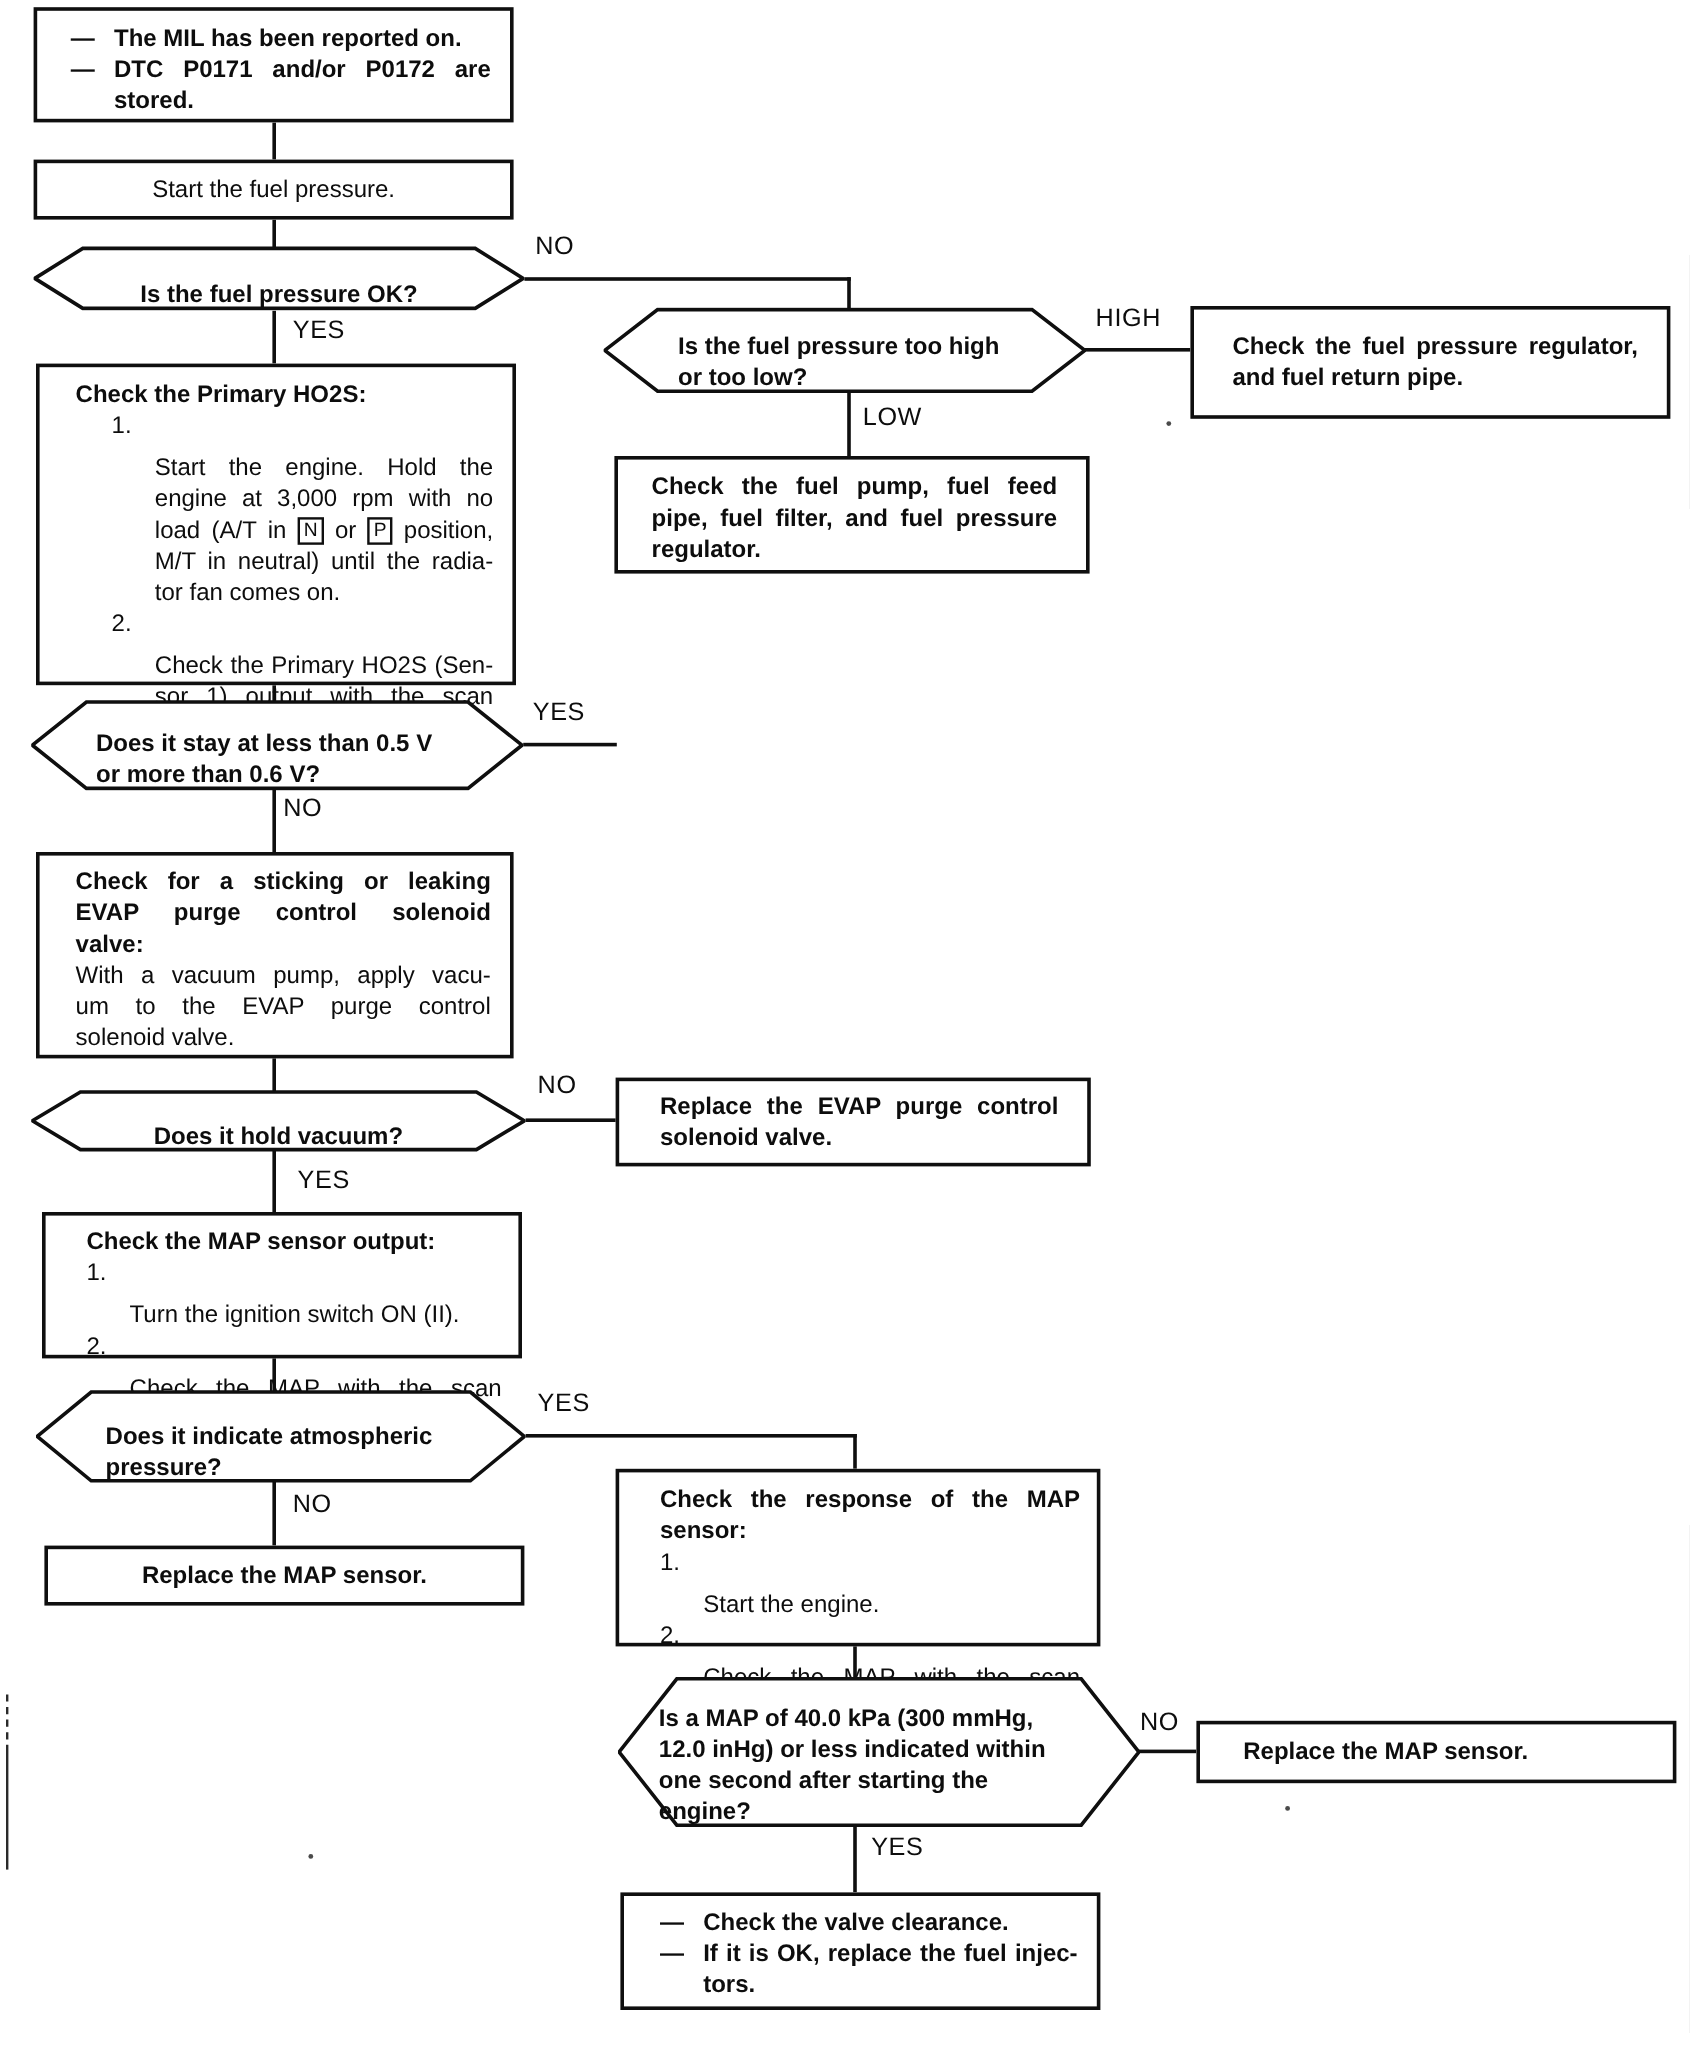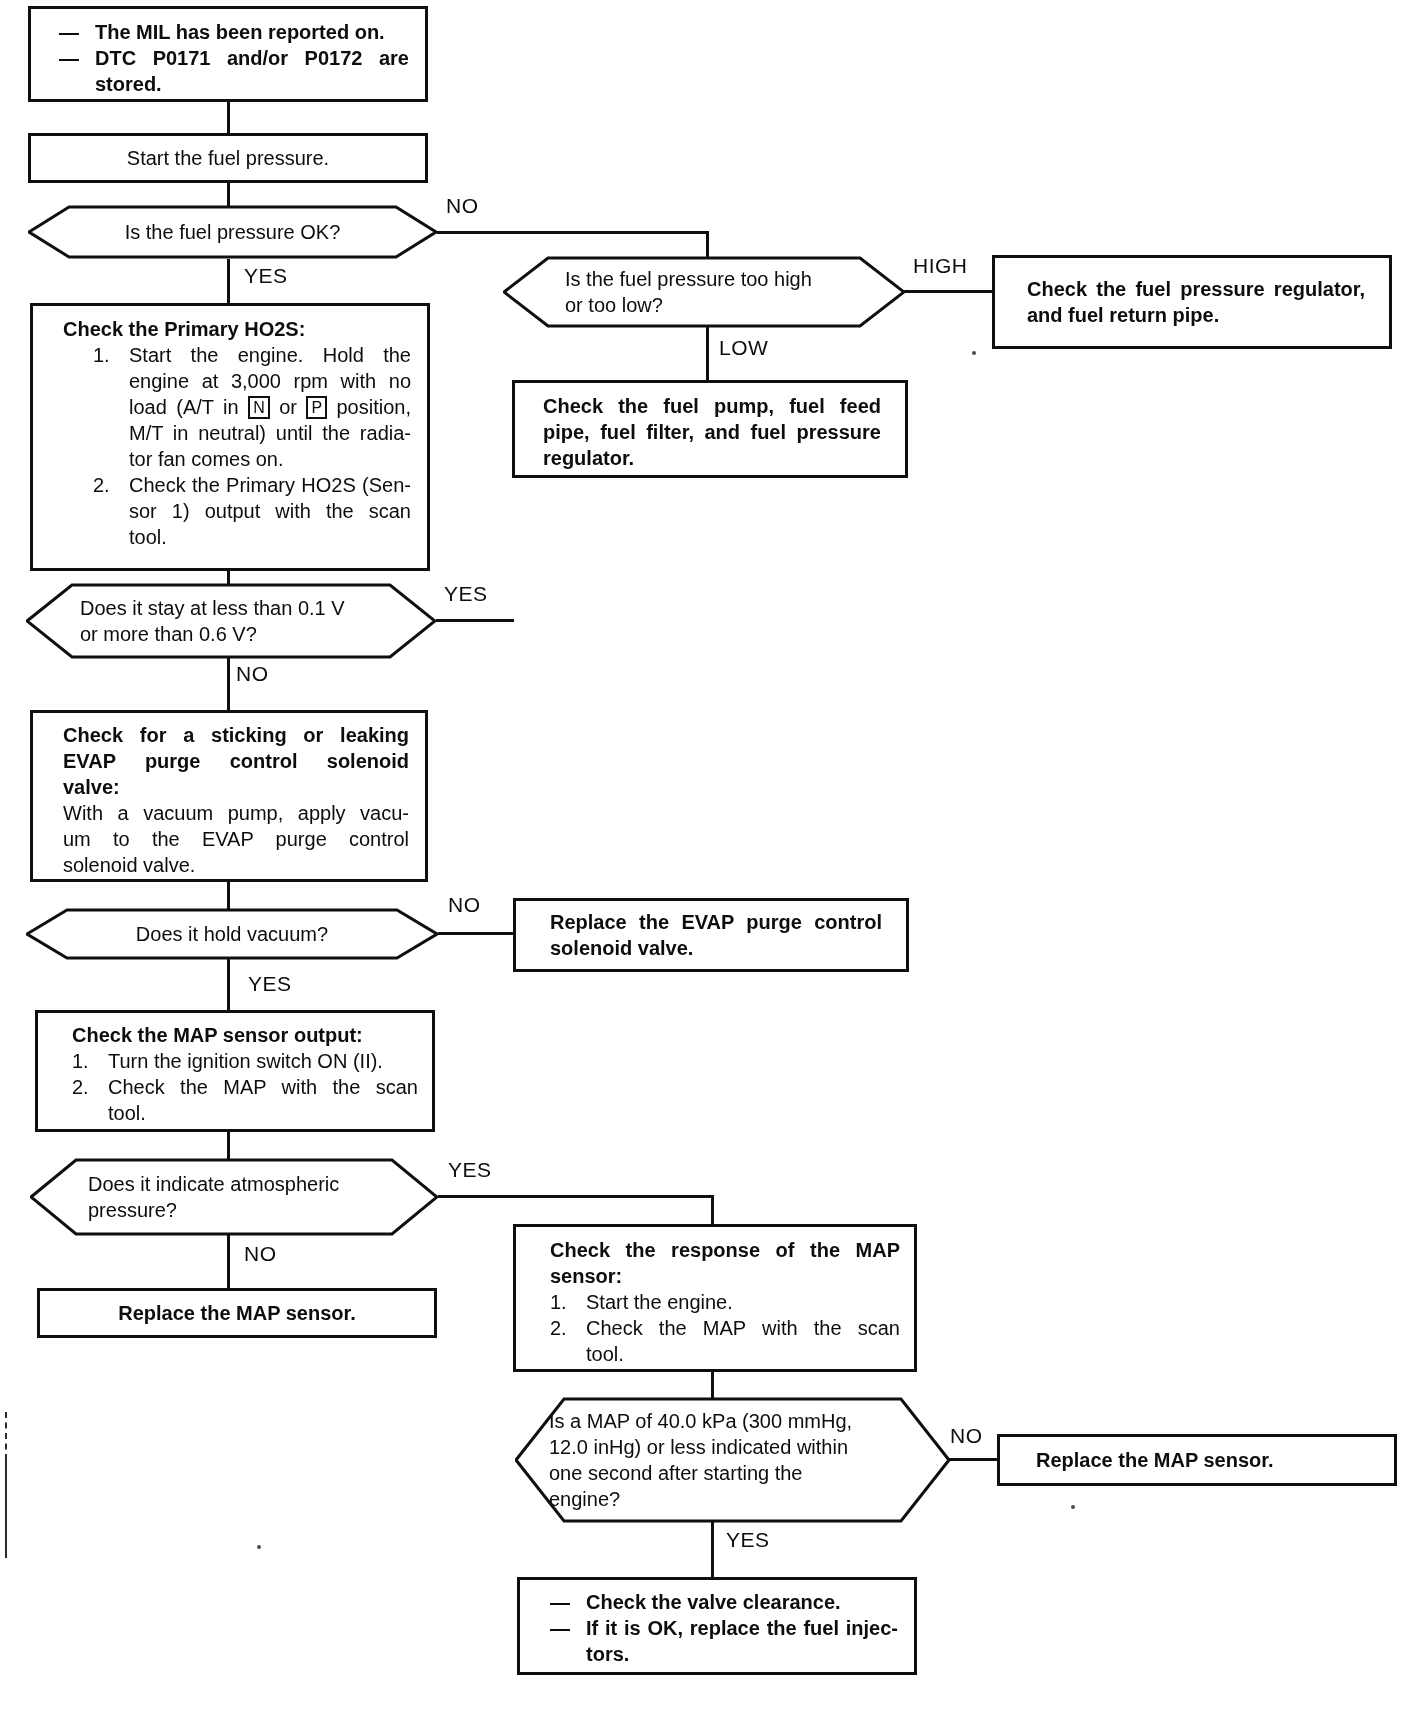--- a/index.html
+++ b/index.html
@@ -4,38 +4,38 @@
 <style>
   html,body{margin:0;padding:0;background:#e8e8e8;}
   #page{position:relative;width:1408px;height:1716px;background:#ffffff;
         font-family:"Liberation Sans",sans-serif;color:#0d0d0d;overflow:hidden;}
   .box{position:absolute;background:#fff;border:3px solid #0f0f0f;box-sizing:border-box;
        font-size:20px;line-height:26px;}
   .b{font-weight:bold;}
   .hex{position:absolute;box-sizing:border-box;}
   .hex svg{position:absolute;left:0;top:0;display:block;}
   .hex-text{position:absolute;left:0;top:0;right:0;bottom:0;display:flex;flex-direction:column;
-            justify-content:center;font-size:20px;line-height:26px;box-sizing:border-box;}
+            justify-content:flex-end;font-size:20px;line-height:26px;box-sizing:border-box;font-weight:bold;}
   .hex-text.center{text-align:center;}
   .vline,.hline{position:absolute;background:#0f0f0f;}
   .vline{width:3px;}
   .hline{height:3px;}
   .lbl{position:absolute;font-size:21px;letter-spacing:0.5px;}
   .flexc{display:flex;flex-direction:column;justify-content:center;}
   .flexcc{display:flex;align-items:center;justify-content:center;text-align:center;}
   .just div{text-align:justify;text-align-last:justify;}
   .just div:last-child{text-align-last:left;}
   .jl{text-align:justify;text-align-last:justify;}
   .jl.last{text-align-last:left;}
   .dashrow{display:flex;}
   .dash{width:36px;flex:none;}
   .dash-body{flex:1;}
   .li{display:flex;}
   .li .num{flex:none;}
-  .li .li-body{flex:1;}
+  .li .li-body{flex:1;margin-top:35px;}
   .keybox{display:inline-block;border:2px solid #0f0f0f;padding:0 3px;font-size:16px;
           line-height:19px;vertical-align:1px;}
   .speck{position:absolute;width:4px;height:4px;background:#4a4a4a;border-radius:2px;}
   .artifact{position:absolute;width:0;}
 </style>
 </head>
 <body>
 
 <div id="page">
 
@@ -147,21 +147,21 @@
           <div>tool.</div>
         </div>
     </div>
   </div>
 
   <div class="hex" style="left:26px;top:583px;width:410px;height:76px">
     <svg width="410" height="76" viewBox="0 0 410 76">
       <polygon points="1,38 46,2 364,2 409,38 364,74 46,74" fill="#ffffff" stroke="#0f0f0f" stroke-width="3"></polygon>
     </svg>
     <div class="hex-text" style="padding-left:54px">
-        <div>Does it stay at less than 0.1 V</div>
+        <div>Does it stay at less than 0.5 V</div>
         <div>or more than 0.6 V?</div>
       </div>
   </div>
 
 
   <div class="box" style="left:30px;top:710px;width:398px;height:172px;padding:9px 16px 0 30px">
     <div class="b just">
         <div>Check for a sticking or leaking</div>
         <div>EVAP purge control solenoid</div>
         <div>valve:</div>

